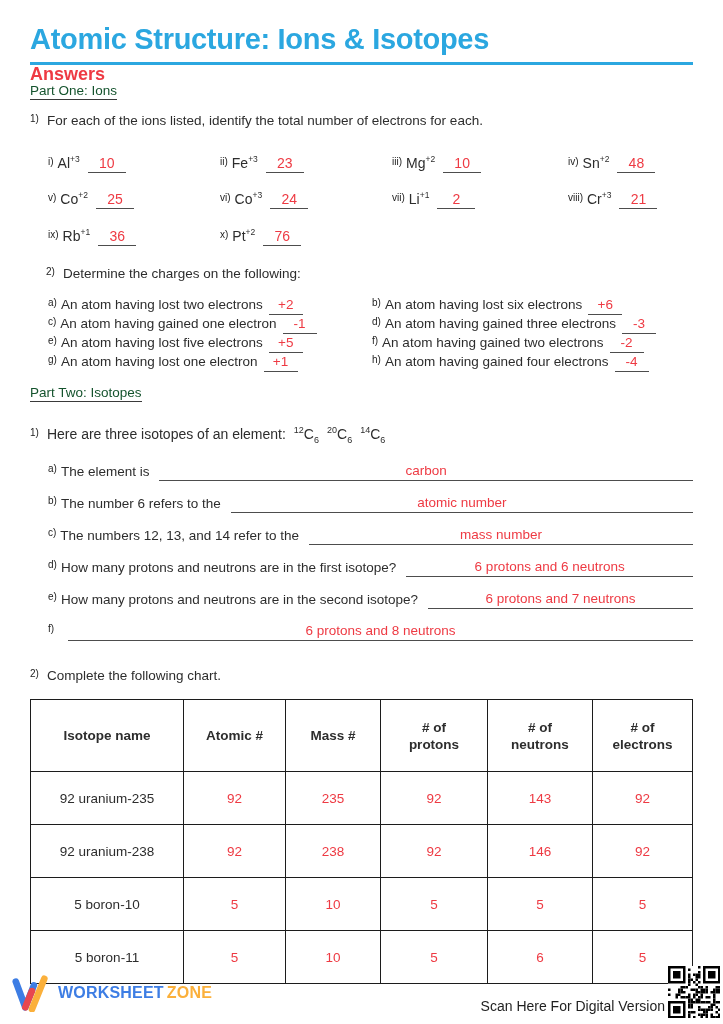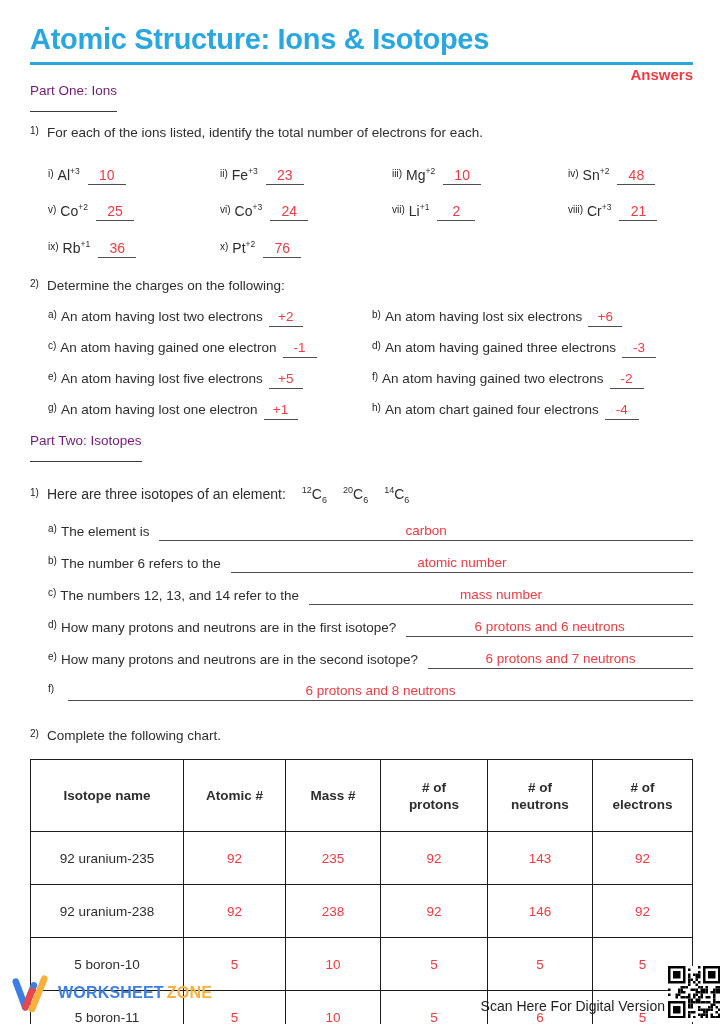--- a/index.html
+++ b/index.html
@@ -14,50 +14,50 @@
   html,body{background:#ffffff;}
   body{
     width:723px;height:1024px;position:relative;overflow:hidden;
     font-family:"Liberation Sans", sans-serif;color:var(--ink);
   }
   .page{padding:24px 30px 0 30px;position:relative;height:100%;}
 
   
   h1.title{font-size:29px;line-height:1.1;font-weight:700;letter-spacing:-0.3px;color:var(--title-blue);}
   .rule{margin-top:6px;height:2px;border-top:2.5px solid var(--title-blue);border-bottom:1.5px solid var(--title-blue);}
-  .answers{margin-top:2px;text-align:right;font-size:15px;line-height:15px;font-weight:700;color:var(--answer-red);}
+  .answers{margin-top:2px;text-align:left;font-size:18px;line-height:15px;font-weight:700;color:var(--answer-red);}
   .part-heading-wrap{line-height:16px;}
-  .part-heading{display:inline-block;font-size:13.5px;color:#701a75;padding-bottom:12px;border-bottom:1.5px solid #3a3a3a;}
+  .part-heading{display:inline-block;font-size:13.5px;color:#14532d;padding-bottom:0;border-bottom:1.5px solid #3a3a3a;}
   .pt2{margin-top:12px;text-decoration:underline;}
 
   
   .q{margin-top:12px;font-size:13.5px;line-height:17px;}
   .qnum{font-size:10px;position:relative;top:-3px;margin-right:8px;color:#222;}
   .marker{font-size:10px;position:relative;top:-3px;margin-right:4px;color:#222;white-space:nowrap;}
 
   
   .blank{border-bottom:1.5px solid var(--line);color:var(--answer-red);text-align:center;}
   .blank.inlineb{display:inline-block;min-width:38px;margin-left:8px;padding:0 3px;}
   .blank.smallb{display:inline-block;min-width:34px;margin-left:6px;padding:0 3px;}
   .blank.longb{flex:1;margin-left:10px;padding:0 3px;white-space:nowrap;}
 
   
   .ion-grid{margin:20px 0 0 18px;display:grid;grid-template-columns:172px 172px 176px auto;row-gap:13px;font-size:14px;line-height:18px;}
   .ion{white-space:nowrap;}
   .ion sup{font-size:8.5px;}
 
   
-  .charge-grid{margin:13px 0 0 18px;display:grid;grid-template-columns:324px 1fr;row-gap:12px;font-size:13.5px;line-height:18px;}
+  .charge-grid{margin:13px 0 0 18px;display:grid;grid-template-columns:324px 1fr;font-size:13.5px;line-height:18px;}
   .charge-item{white-space:nowrap;}
 
   
   .iso-note{font-size:14px;}
   .iso-note sup{font-size:9px;}
   .iso-note sub{font-size:9px;}
-  .iso{margin-left:16px;}
+  .iso{margin-left:8px;}
   .iso-items{margin:14px 0 0 18px;}
   .iso-row{display:flex;align-items:flex-end;font-size:13.5px;line-height:18px;margin-bottom:13px;}
   .iso-row .qtext{white-space:nowrap;}
 
   
   table.chart{margin-top:14px;width:662px;border-collapse:collapse;table-layout:fixed;}
   table.chart th, table.chart td{border:1.5px solid #1c1c1c;text-align:center;vertical-align:middle;font-size:13.5px;}
   table.chart th{height:72px;font-weight:700;white-space:pre-line;line-height:17px;}
   table.chart td{height:53px;}
   td.red{color:var(--answer-red);}
@@ -95,33 +95,33 @@
     <div class="ion"><span class="marker">iii)</span><span><span>Mg</span><sup>+2</sup></span><span class="blank inlineb">10</span></div>
     <div class="ion"><span class="marker">iv)</span><span><span>Sn</span><sup>+2</sup></span><span class="blank inlineb">48</span></div>
     <div class="ion"><span class="marker">v)</span><span><span>Co</span><sup>+2</sup></span><span class="blank inlineb">25</span></div>
     <div class="ion"><span class="marker">vi)</span><span><span>Co</span><sup>+3</sup></span><span class="blank inlineb">24</span></div>
     <div class="ion"><span class="marker">vii)</span><span><span>Li</span><sup>+1</sup></span><span class="blank inlineb">2</span></div>
     <div class="ion"><span class="marker">viii)</span><span><span>Cr</span><sup>+3</sup></span><span class="blank inlineb">21</span></div>
     <div class="ion"><span class="marker">ix)</span><span><span>Rb</span><sup>+1</sup></span><span class="blank inlineb">36</span></div>
     <div class="ion"><span class="marker">x)</span><span><span>Pt</span><sup>+2</sup></span><span class="blank inlineb">76</span></div>
   </div>
 
-  <div class="q" style="margin-top:18px;">
+  <div class="q" style="margin-top:18px;margin-left:16px;">
     <span class="qnum">2)</span><span>Determine the charges on the following:</span>
   </div>
 
   <div class="charge-grid">
     <div class="charge-item"><span class="marker">a)</span><span>An atom having lost two electrons</span><span class="blank smallb">+2</span></div>
     <div class="charge-item"><span class="marker">b)</span><span>An atom having lost six electrons</span><span class="blank smallb">+6</span></div>
     <div class="charge-item"><span class="marker">c)</span><span>An atom having gained one electron</span><span class="blank smallb">-1</span></div>
     <div class="charge-item"><span class="marker">d)</span><span>An atom having gained three electrons</span><span class="blank smallb">-3</span></div>
     <div class="charge-item"><span class="marker">e)</span><span>An atom having lost five electrons</span><span class="blank smallb">+5</span></div>
     <div class="charge-item"><span class="marker">f)</span><span>An atom having gained two electrons</span><span class="blank smallb">-2</span></div>
     <div class="charge-item"><span class="marker">g)</span><span>An atom having lost one electron</span><span class="blank smallb">+1</span></div>
-    <div class="charge-item"><span class="marker">h)</span><span>An atom chart gained four electrons</span><span class="blank smallb">-4</span></div>
+    <div class="charge-item"><span class="marker">h)</span><span>An atom having gained four electrons</span><span class="blank smallb">-4</span></div>
   </div>
 
   <div class="part-heading-wrap pt2">
     <span class="part-heading">Part Two: Isotopes</span>
   </div>
 
   <div class="q iso-note" style="margin-top:20px;">
     <span class="qnum">1)</span><span>Here are three isotopes of an element:</span><span class="iso"><sup>12</sup><span>C</span><sub>6</sub></span><span class="iso"><sup>20</sup><span>C</span><sub>6</sub></span><span class="iso"><sup>14</sup><span>C</span><sub>6</sub></span>
   </div>
 

